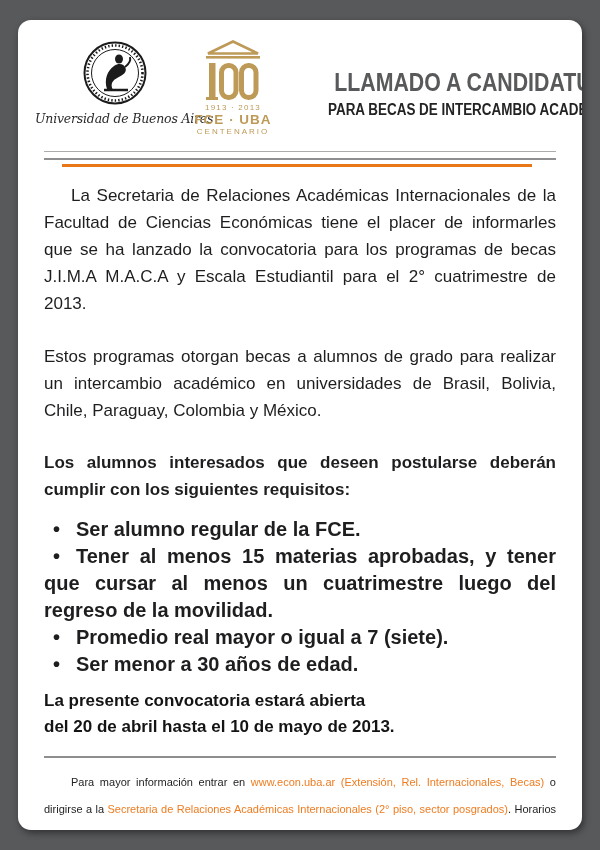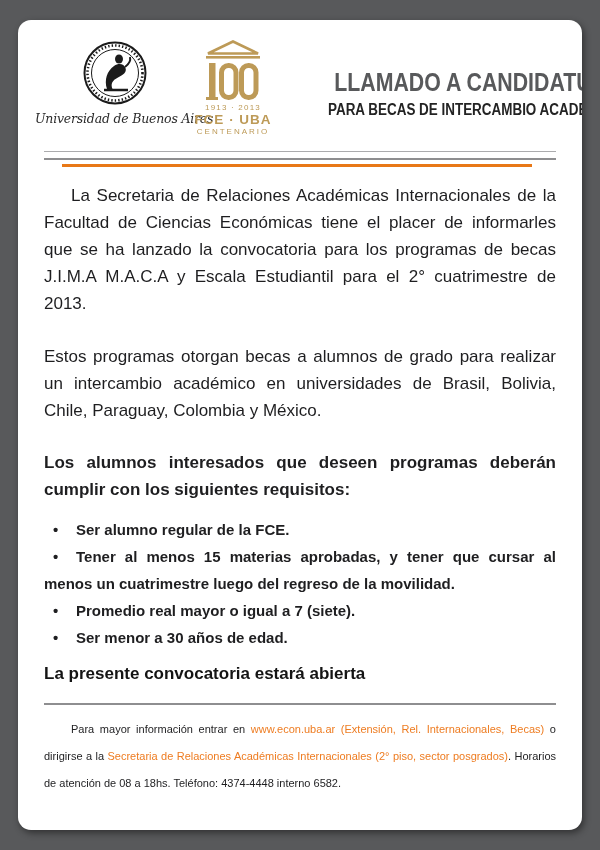--- a/index.html
+++ b/index.html
@@ -56,21 +56,21 @@
     font-size:17px; line-height:27px; color:#1E1E20;
     text-align:justify;
   }
   .indent { text-indent:27px; }
   .p1 { margin-top:15px; }
   .p2 { margin-top:26px; font-weight:normal; }
   .p3 { margin-top:25px; font-weight:bold; }
 
   .req-list { margin-top:13px; }
   .req-item {
-    font-size:15px; line-height:27px; color:#1E1E20;
+    font-size:20px; line-height:27px; color:#1E1E20;
     font-weight:bold; text-align:justify;
   }
   .dot { display:inline-block; width:23px; margin-left:9px; font-weight:bold; }
 
   .deadline {
     margin-top:10px; 
     font-size:17px; line-height:26px; font-weight:bold; color:#141414;
   }
 
   .footer-para {
@@ -125,31 +125,32 @@
     <div class="rule-mid"></div>
     <div class="rule-orange"></div>
   </div>
 
   <div class="content">
 
     <div class="para p1 indent">La Secretaria de Relaciones Académicas Internacionales de la Facultad de Ciencias Económicas tiene el placer de informarles que se ha lanzado la convocatoria para los programas de becas J.I.M.A M.A.C.A y Escala Estudiantil para el 2° cuatrimestre de 2013.</div>
 
     <div class="para p2">Estos programas otorgan becas a alumnos de grado para realizar un intercambio académico en universidades de Brasil, Bolivia, Chile, Paraguay, Colombia y México.</div>
 
-    <div class="para p3">Los alumnos interesados que deseen programas deberán cumplir con los siguientes requisitos:</div>
+    <div class="para p3">Los alumnos interesados que deseen postularse deberán cumplir con los siguientes requisitos:</div>
 
     <div class="req-list">
       <div class="req-item"><span class="dot">•</span><span>Ser alumno regular de la FCE.</span></div>
       <div class="req-item"><span class="dot">•</span><span>Tener al menos 15 materias aprobadas, y tener que cursar al menos un cuatrimestre luego del regreso de la movilidad.</span></div>
       <div class="req-item"><span class="dot">•</span><span>Promedio real mayor o igual a 7 (siete).</span></div>
       <div class="req-item"><span class="dot">•</span><span>Ser menor a 30 años de edad.</span></div>
     </div>
 
     <div class="deadline">
       <div>La presente convocatoria estará abierta</div>
+      <div>del 20 de abril hasta el 10 de mayo de 2013.</div>
     </div>
 
     <div class="footer-rule"></div>
 
     <div class="footer-para">
       <span>Para mayor información entrar en </span><span class="link-orange">www.econ.uba.ar (Extensión, Rel. Internacionales, Becas)</span><span> o dirigirse a la </span><span class="link-orange">Secretaria de Relaciones Académicas Internacionales (2° piso, sector posgrados)</span><span>. Horarios de atención de 08 a 18hs. Teléfono: 4374-4448 interno 6582.</span>
     </div>
 
   </div>
 </div>

